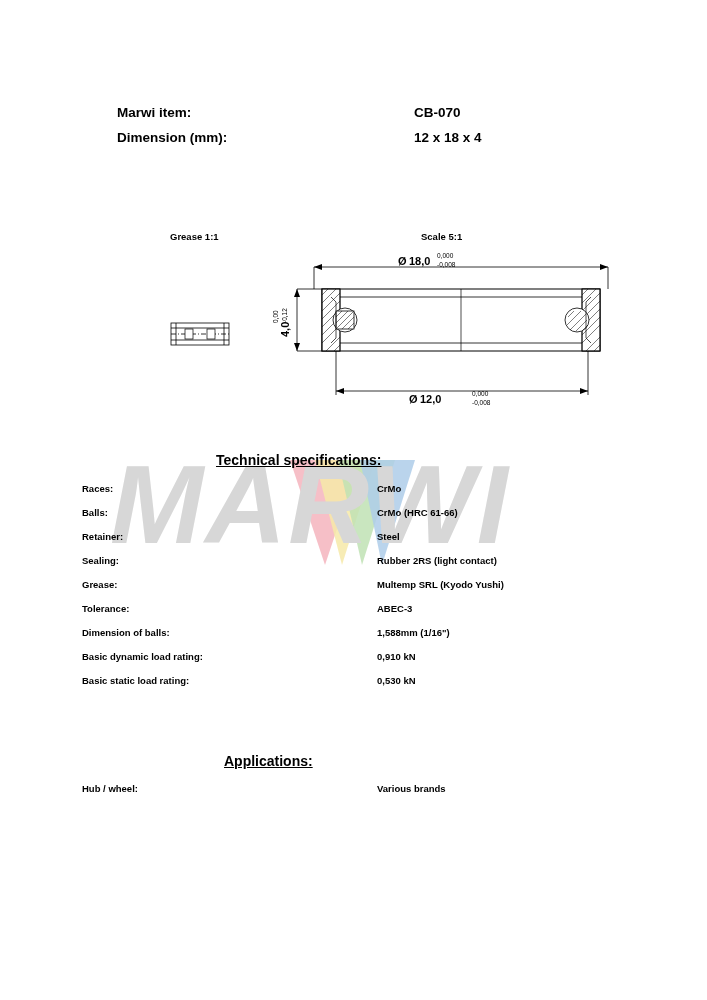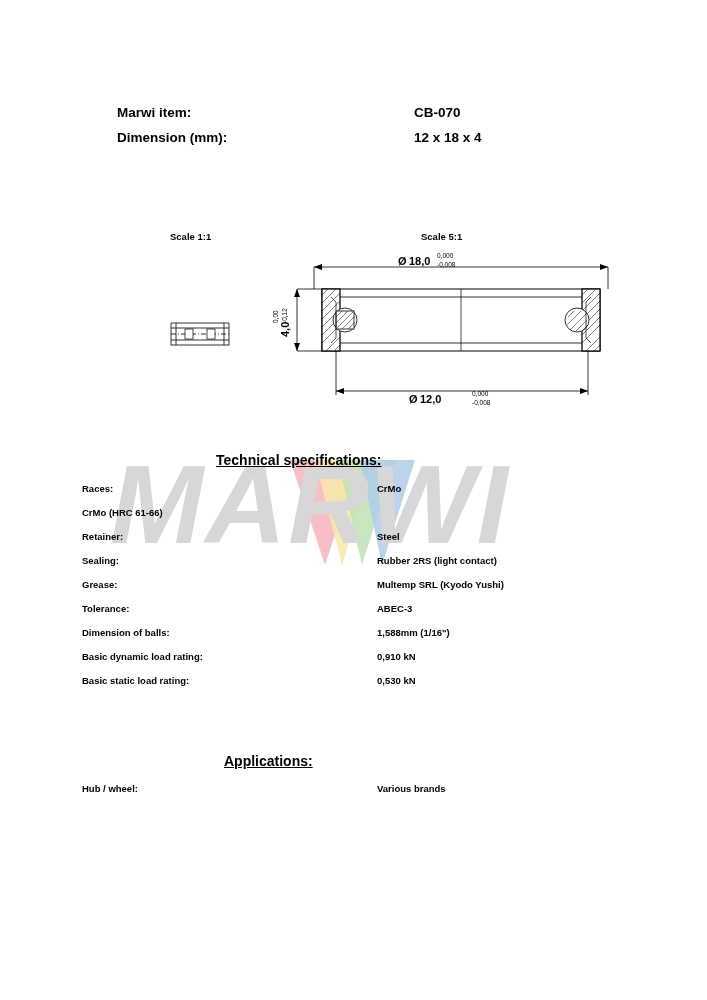--- a/index.html
+++ b/index.html
@@ -154,21 +154,21 @@
     <div class="hdr-row">
       <div class="hdr-label">Marwi item:</div>
       <div class="hdr-value">CB-070</div>
     </div>
     <div class="hdr-row">
       <div class="hdr-label">Dimension (mm):</div>
       <div class="hdr-value">12 x 18 x 4</div>
     </div>
   </div>
 
-  <div class="scale-label" id="scale11">Scale 1:1</div>
+  <div class="scale-label" id="scale11">Grease 1:1</div>
   <div class="scale-label" id="scale51">Scale 5:1</div>
 
   <div class="drawing">
     <svg width="707" height="175" viewBox="0 0 707 175">
       <g stroke="#000000" fill="none" stroke-width="0.8">
 
         <g>
           <rect x="171" y="78" width="58" height="22" fill="#ffffff" stroke="#000000" stroke-width="0.8"></rect>
           <line x1="171" y1="83" x2="229" y2="83"></line>
           <line x1="171" y1="95" x2="229" y2="95"></line>
@@ -282,20 +282,21 @@
   </div>
 
   <div class="section-title" id="techTitle">Technical specifications:</div>
 
   <div class="spec-list">
     <div class="spec-row">
       <div class="spec-label">Races:</div>
       <div class="spec-value">CrMo</div>
     </div>
     <div class="spec-row">
+      <div class="spec-label">Balls:</div>
       <div class="spec-value">CrMo (HRC 61-66)</div>
     </div>
     <div class="spec-row">
       <div class="spec-label">Retainer:</div>
       <div class="spec-value">Steel</div>
     </div>
     <div class="spec-row">
       <div class="spec-label">Sealing:</div>
       <div class="spec-value">Rubber 2RS (light contact)</div>
     </div>

